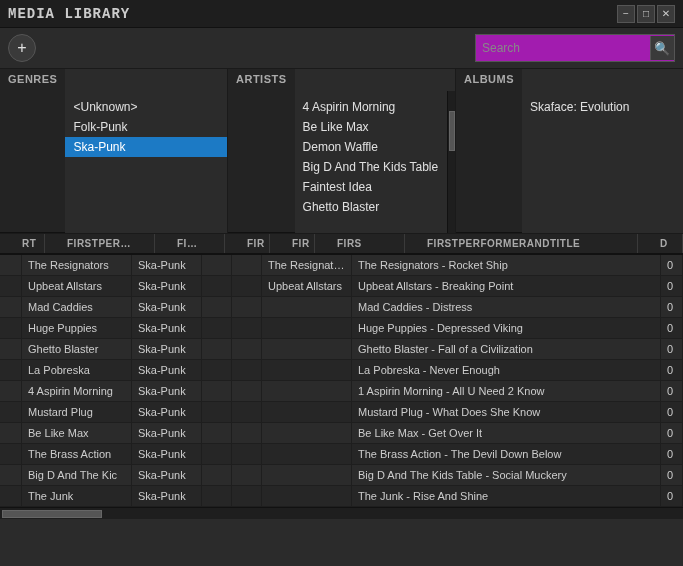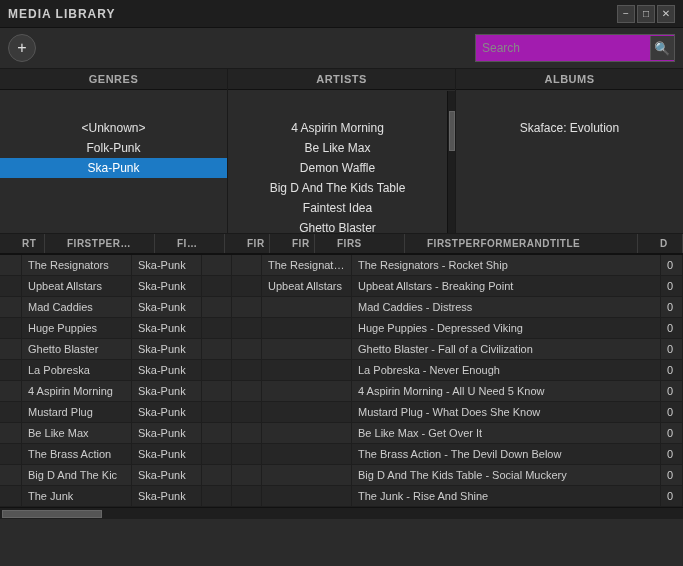--- a/index.html
+++ b/index.html
@@ -22,25 +22,26 @@
       padding: 0 8px;
       height: 28px;
       border-bottom: 1px solid #111;
     }
     .title-bar-left {
       display: flex;
       align-items: center;
       gap: 6px;
     }
     .title-bar-title {
-      font-size: 12px;
+      font-size: 14px;
       font-weight: bold;
       letter-spacing: 1px;
       color: #ccc;
       text-transform: uppercase;
+      font-family: Liberation Mono, monospace;
     }
     .title-bar-controls {
       display: flex;
       gap: 2px;
     }
     .title-bar-btn {
       width: 18px;
       height: 18px;
       background: #3a3a3a;
       border: 1px solid #555;
@@ -112,24 +113,23 @@
     .columns-area {
       display: flex;
       height: 165px;
       border-bottom: 1px solid #1a1a1a;
       position: relative;
     }
 
     .column {
       flex: 1;
       display: flex;
-      flex-direction: column;
+      flex-direction: row;
       border-right: 1px solid #1a1a1a;
       overflow: hidden;
-      text-align: center;
     }
     .column:last-child { border-right: none; }
 
     .column-header {
       background: #232323;
       color: #aaa;
       font-size: 11px;
       font-weight: bold;
       padding: 4px 8px;
       border-bottom: 1px solid #111;
@@ -363,21 +363,21 @@
     <div class="td col-fpat">La Pobreska - Never Enough</div>
     <div class="td col-d">0</div>
   </div>
       <div class="table-row">
     <div class="td col-rt"></div>
     <div class="td col-fp">4 Aspirin Morning</div>
     <div class="td col-fg">Ska-Punk</div>
     <div class="td col-fir1"></div>
     <div class="td col-fir2"></div>
     <div class="td col-firs"></div>
-    <div class="td col-fpat">4 Aspirin Morning - All U Need 5 Know</div>
+    <div class="td col-fpat">1 Aspirin Morning - All U Need 2 Know</div>
     <div class="td col-d">0</div>
   </div>
       <div class="table-row even">
     <div class="td col-rt"></div>
     <div class="td col-fp">Mustard Plug</div>
     <div class="td col-fg">Ska-Punk</div>
     <div class="td col-fir1"></div>
     <div class="td col-fir2"></div>
     <div class="td col-firs"></div>
     <div class="td col-fpat">Mustard Plug - What Does She Know</div>

